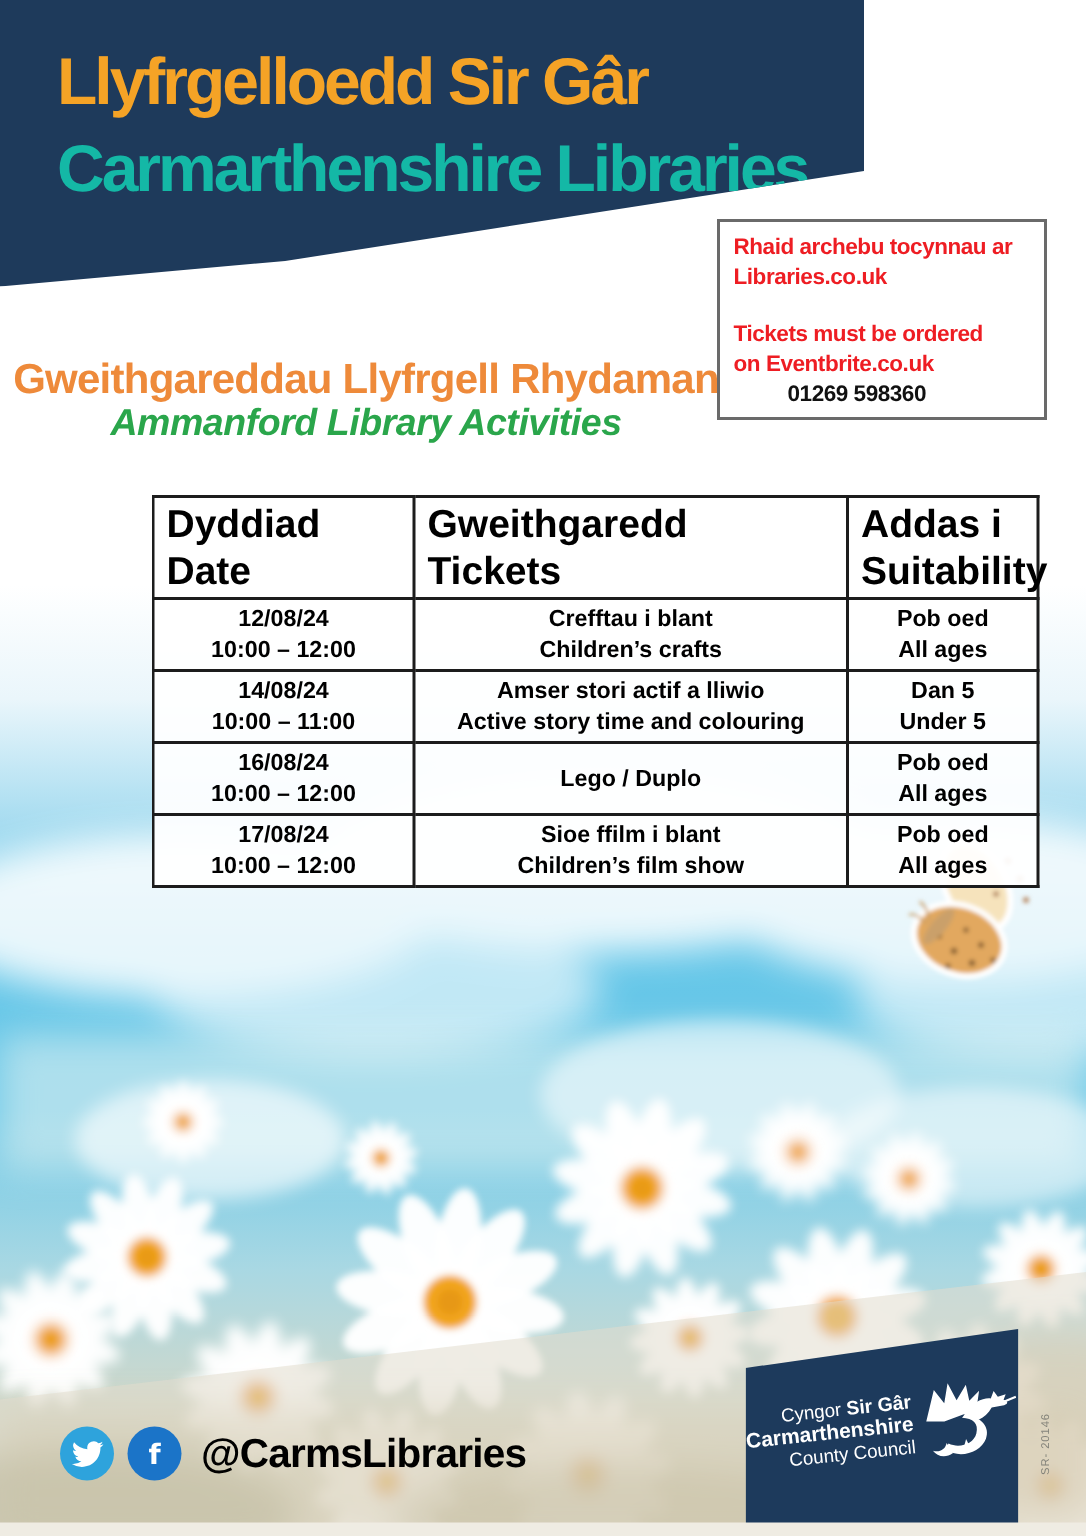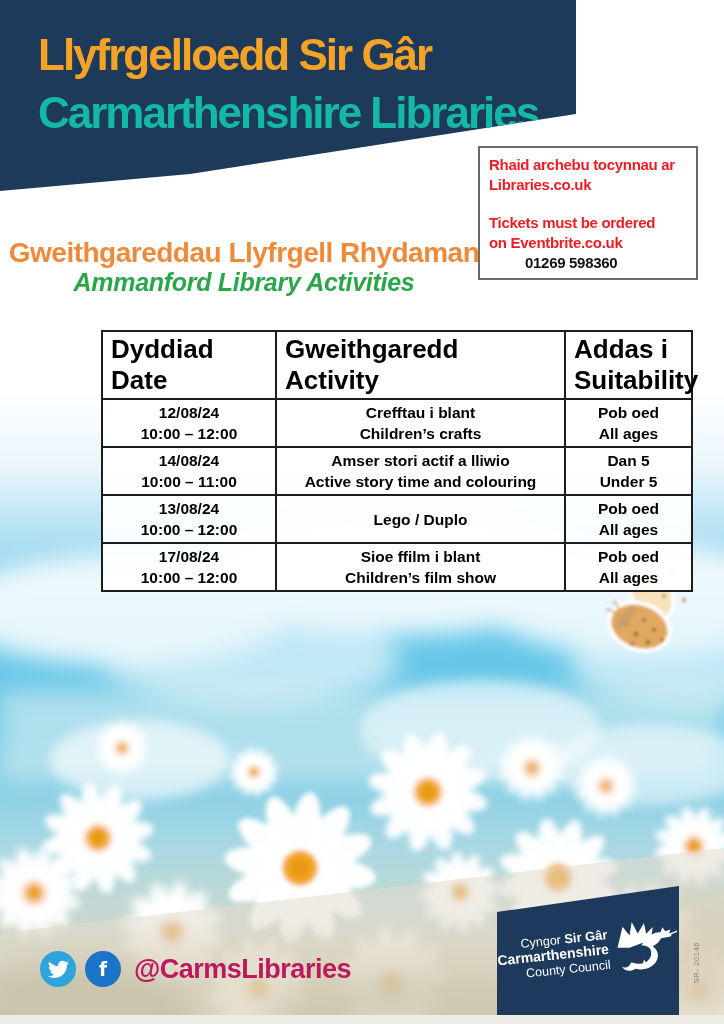--- a/index.html
+++ b/index.html
@@ -52,21 +52,21 @@
     position:absolute; left:0; top:840px; width:724px; height:184px; z-index:5;
     background:rgba(226,220,206,0.55);
     clip-path:polygon(0 93px, 100% 8px, 100% 100%, 0 100%);
   }
   .bottom-strip { position:absolute; left:0; bottom:0; width:724px; height:9px; background:#efece3; z-index:8; }
   
   .social { position:absolute; left:40px; top:951px; display:flex; align-items:center; gap:9px; z-index:9; }
   .icon-circle { width:36px; height:36px; border-radius:50%; display:flex; align-items:center; justify-content:center; }
   .icon-twitter { background:#2ea3dc; }
   .icon-facebook { background:#1b74c8; }
-  .social-handle { font-size:27px; font-weight:bold; letter-spacing:-0.5px; color:#be185d; margin-left:4px; white-space:nowrap; }
+  .social-handle { font-size:27px; font-weight:bold; letter-spacing:-0.5px; color:#000000; margin-left:4px; white-space:nowrap; }
   
   .council-logo {
     position:absolute; left:497px; top:886px; width:182px; height:132px; z-index:7;
     background:#1d3a5c;
     clip-path:polygon(0 26px, 100% 0, 100% 100%, 0 100%);
   }
   .logo-inner {
     transform:rotate(-6deg); transform-origin:50% 50%;
     display:flex; align-items:center; justify-content:center; gap:4px;
     margin-top:34px; color:#ffffff;
@@ -230,21 +230,21 @@
         <col style="width:127px">
       </colgroup>
     <tbody>
         <tr>
       <th>
         <div class="cell-line">Dyddiad</div>
         <div class="cell-line">Date</div>
       </th>
       <th>
         <div class="cell-line">Gweithgaredd</div>
-        <div class="cell-line">Activity</div>
+        <div class="cell-line">Tickets</div>
       </th>
       <th>
         <div class="cell-line">Addas i</div>
         <div class="cell-line">Suitability</div>
       </th>
     </tr>
     <tr>
       <td>
         <div class="cell-line">12/08/24</div>
         <div class="cell-line">10:00 – 12:00</div>
@@ -267,21 +267,21 @@
         <div class="cell-line">Amser stori actif a lliwio</div>
         <div class="cell-line">Active story time and colouring</div>
       </td>
       <td>
         <div class="cell-line">Dan 5</div>
         <div class="cell-line">Under 5</div>
       </td>
     </tr>
     <tr>
       <td>
-        <div class="cell-line">13/08/24</div>
+        <div class="cell-line">16/08/24</div>
         <div class="cell-line">10:00 – 12:00</div>
       </td>
       <td>
         <div class="cell-line">Lego / Duplo</div>
         <div class="cell-line"></div>
       </td>
       <td>
         <div class="cell-line">Pob oed</div>
         <div class="cell-line">All ages</div>
       </td>

